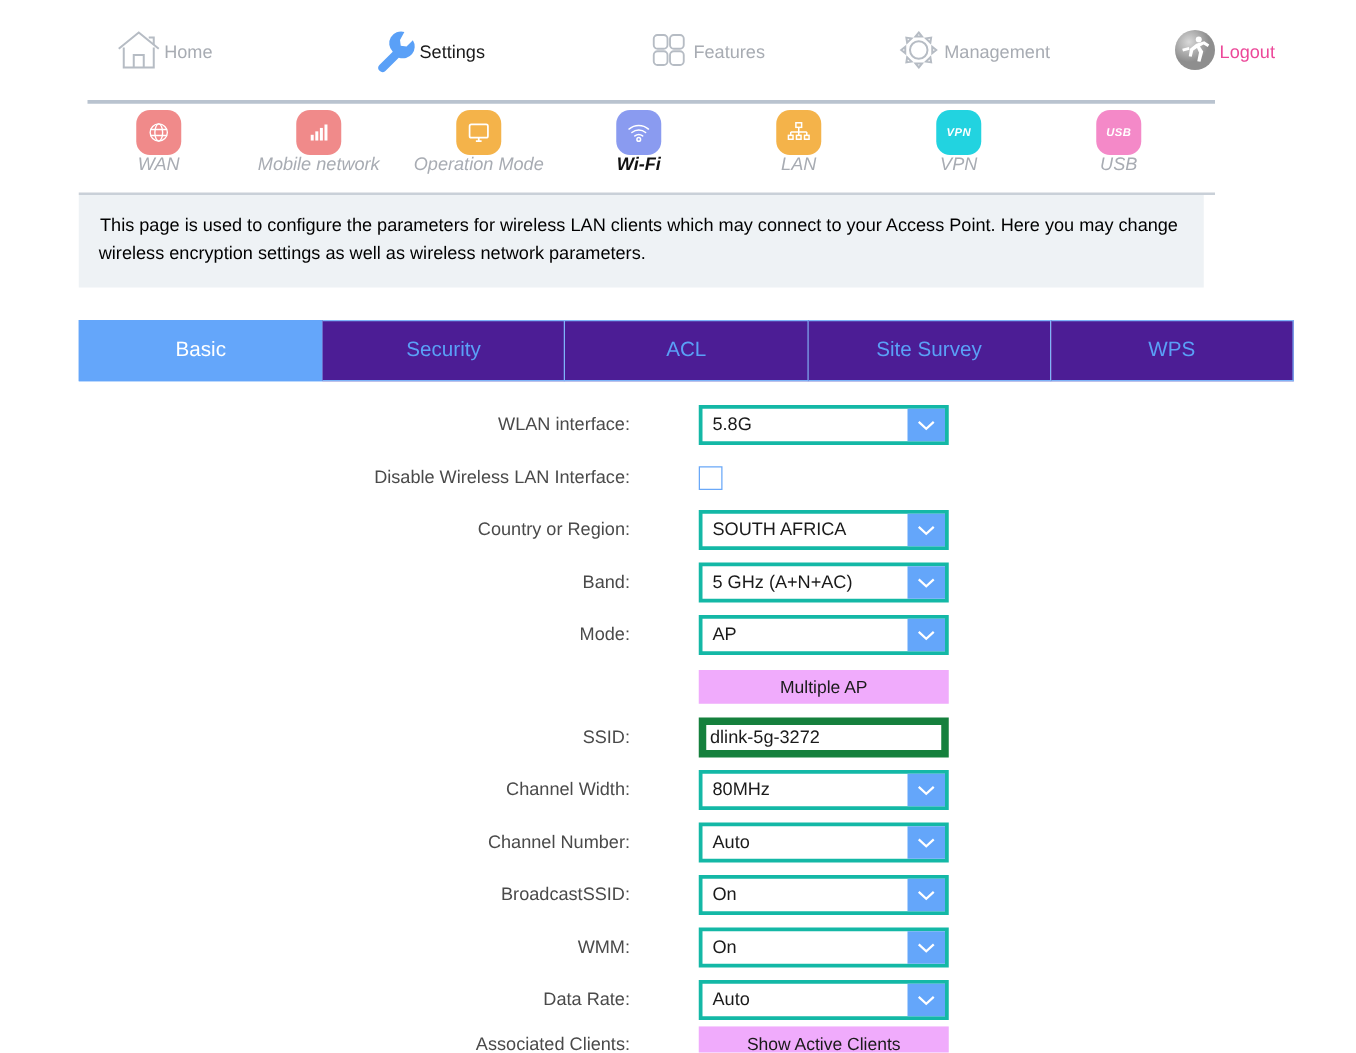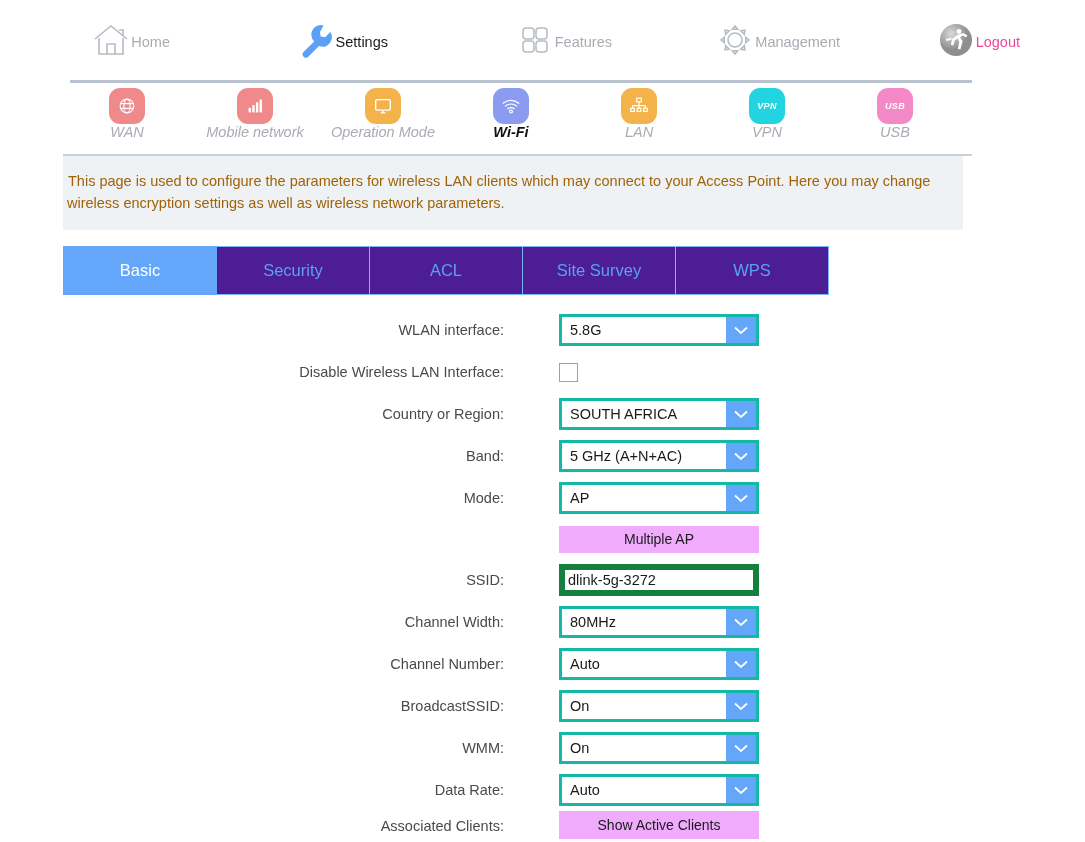--- a/index.html
+++ b/index.html
@@ -100,33 +100,33 @@
   .subnav-item.active .subnav-label {
     color: #111111;
     font-weight: bold;
   }
 
   
   .desc {
     margin-left: 63px;
     margin-right: 122px;
     background: #eef2f5;
-    padding: 14px 0 16px 4px;
+    padding: 14px 0 16px 16px;
     font-size: 14.5px;
     line-height: 22px;
-    color: #a16207;
+    color: #000000;
   }
   .desc p { margin: 0; }
 
   
   .tabs {
     display: flex;
     margin-left: 63px;
-    margin-top: 16px;
-    width: 766px;
+    margin-top: 26px;
+    width: 972px;
   }
   .tab {
     flex: 1;
     height: 49px;
     display: flex;
     align-items: center;
     justify-content: center;
     font-size: 16.5px;
     color: #5aa0f7;
     border: 1px solid #7fb4f9;

